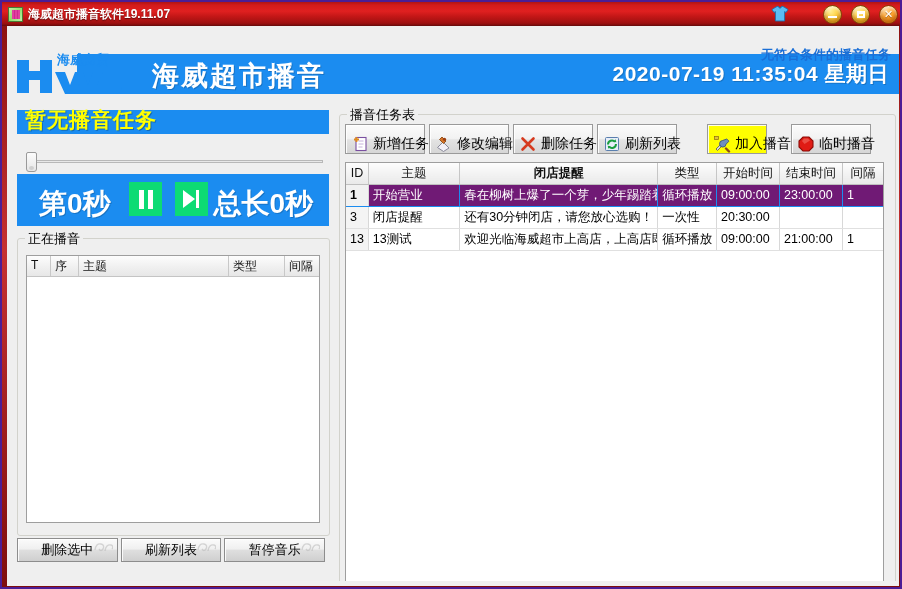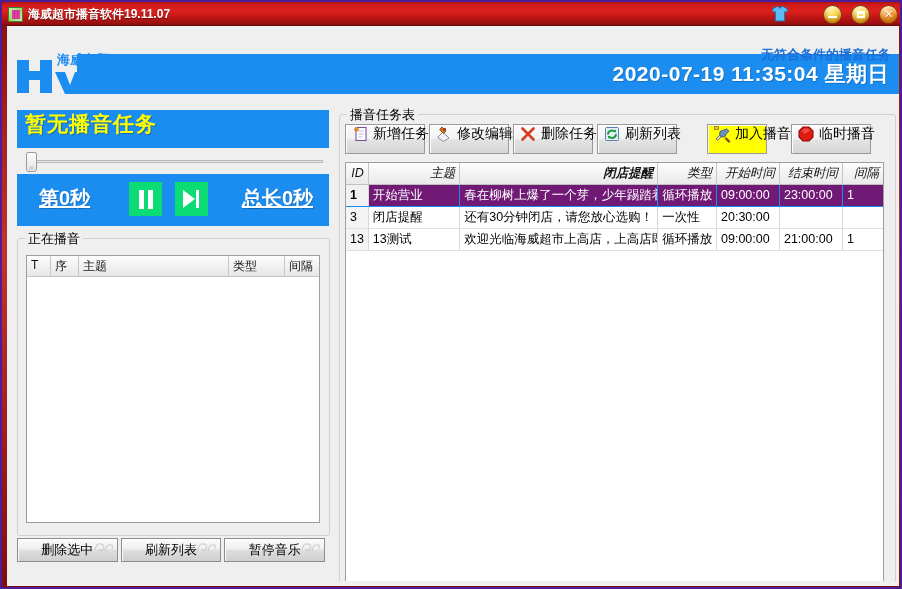--- a/index.html
+++ b/index.html
@@ -159,24 +159,24 @@
 
   
   .leftpanel {
     position: absolute;
     left: 2px; top: 80px;
     width: 325px; height: 473px;
   }
   .status-banner {
     position: absolute;
     left: 8px; top: 4px;
-    width: 312px; height: 38px;
+    width: 312px; height: 24px;
     background: #1b8cf0;
     display: flex;
-    align-items: flex-start;
+    align-items: flex-end;
   }
   .status-banner span {
     margin-left: 8px;
     font-size: 21px;
     font-weight: bold;
     color: #ffff00;
     letter-spacing: 1px;
     text-shadow: 1px 1px 0 rgba(0,0,0,.25);
   }
   .slider-zone {
@@ -211,26 +211,25 @@
   }
   .player-bar {
     position: absolute;
     left: 8px; top: 68px;
     width: 312px; height: 52px;
     background: #1b8cf0;
   }
   .player-cur, .player-total {
     position: absolute;
     top: 11px;
-    font-size: 20px;
+    font-size: 28px;
     font-weight: bold;
     color: #ffffff;
     text-shadow: 1px 1px 0 rgba(0,0,0,.18);
     white-space: nowrap;
-    text-decoration: underline;
   }
   .player-cur { left: 22px; }
   .player-total { right: 16px; }
   .pbtn {
     position: absolute;
     top: 8px;
     width: 33px; height: 34px;
     background: #0ddb74;
     display:flex; align-items:center; justify-content:center;
   }
@@ -346,21 +345,21 @@
     height: 30px;
   }
   .tbtn {
     position: absolute;
     top: 0;
     height: 30px;
     background: linear-gradient(to bottom,#fbfbfb 0%,#f2f2f2 48%,#e3e3e3 53%,#d6d6d6 100%);
     border: 1px solid #9a9a9a;
     box-sizing: border-box;
     display: flex;
-    align-items: flex-start;
+    align-items: flex-end;
     padding-left: 5px;
     font-size: 14px;
     color: #000;
     cursor: default;
     box-shadow: inset 1px 1px 0 rgba(255,255,255,.9);
     white-space: nowrap;
   }
   .tbtn.hl {
     background: #ffff00;
     border-color: #9a9a9a;
@@ -383,27 +382,26 @@
     width: 100%;
     table-layout: fixed;
     font-size: 12.5px;
   }
   table.tt th {
     height: 21px;
     background: linear-gradient(to bottom,#fdfdfd,#f2f2f2 55%,#e9e9e9);
     border-right: 1px solid #c6c6c6;
     border-bottom: 1px solid #bfbfbf;
     font-weight: normal;
-    text-align: right;
+    text-align: center;
     padding: 0 4px;
     color: #111;
     white-space: nowrap;
     overflow: hidden;
     box-sizing: border-box;
-    font-style: italic;
   }
   table.tt th.sorted { font-weight: bold; }
   table.tt td {
     height: 22px;
     border-right: 1px solid #d8d8d8;
     border-bottom: 1px solid #e0e0e0;
     padding: 0 4px;
     color: #000;
     white-space: nowrap;
     overflow: hidden;
@@ -445,20 +443,21 @@
     <div class="tb-btn tb-close">
       <div class="tb-glyph">✕</div>
     </div>
   </div>
 
   <div class="winbody">
    <div class="winbody-inner">
 
     <div class="header">
       <div class="bluebanner">
+        <div class="bluebanner-title">海威超市播音</div>
         <div class="datetime">2020-07-19 11:35:04 星期日</div>
       </div>
 
       <div class="logo">
         <svg viewBox="0 0 135 55" width="135" height="55">
           <g fill="#1b8cf0">
 
             <rect x="2" y="18" width="12" height="33"></rect>
             <rect x="2" y="29" width="34" height="9"></rect>
             <rect x="25" y="18" width="12" height="33"></rect>

